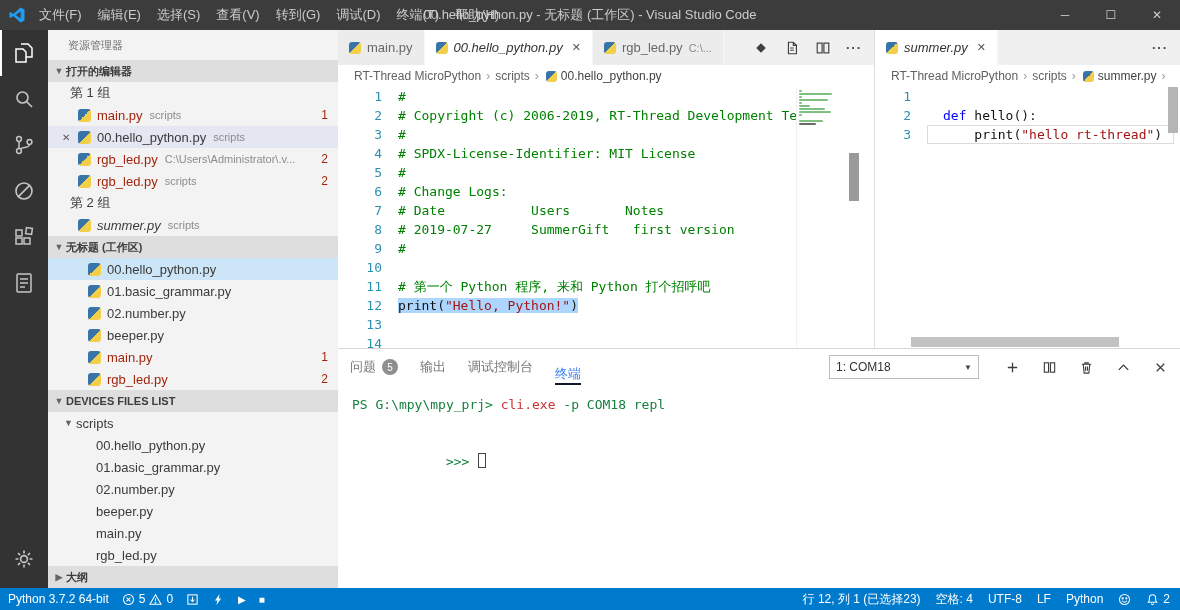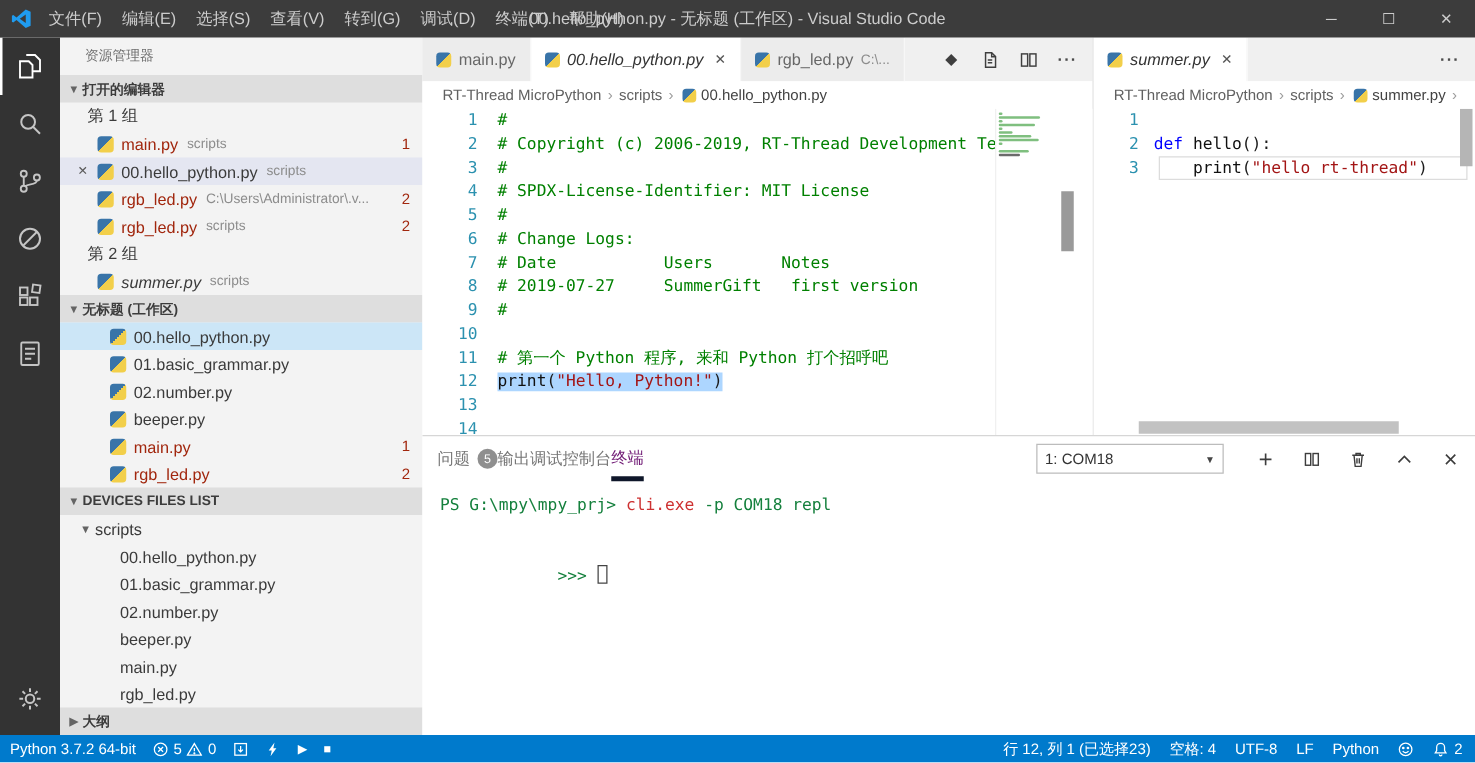--- a/index.html
+++ b/index.html
@@ -69,41 +69,41 @@
 
   .breadcrumb { height:22px; display:flex; align-items:center; padding-left:16px; font-size:12px; color:#616161; background:#fff; white-space:nowrap; }
   .breadcrumb .sep { margin:0 5px; color:#9d9d9d; }
   .bc-file { color:#424242; }
 
   .code { flex:1; position:relative; background:#fff; overflow:hidden; font-family:"DejaVu Sans Mono",monospace; font-size:13px; line-height:19px; }
   .code-line { height:19px; white-space:pre; position:relative; }
   .gutter { display:inline-block; width:44px; text-align:right; color:#2b91af; }
   .gutter-r { width:36px; }
   .line-content { margin-left:16px; }
-  .line-content-r { margin-left:12px; }
+  .line-content-r { margin-left:32px; }
   .sel-range { background:#add6ff; }
   .tok-comment { color:#008000; }
   .tok-string { color:#a31515; }
   .tok-keyword { color:#0000ff; }
   .tok-plain { color:#1b1b1b; }
   .tok-func { color:#101010; }
   .code-line.boxed::before { content:""; position:absolute; left:52px; right:6px; top:0; bottom:0; border:1px solid #dcdcdc; pointer-events:none; }
 
   .minimap { position:absolute; top:0; right:40px; width:38px; bottom:0; background:#ffffff; border-left:1px solid #f0f0f0; padding:3px 2px; }
   .mm-line { height:2px; margin-bottom:1px; border-radius:1px; }
   .vscroll-thumb-left { position:absolute; right:15px; top:66px; width:10px; height:48px; background:#9a9a9a; }
   .vscroll-thumb-right { position:absolute; right:2px; top:0; width:10px; height:46px; background:#b5b5b5; }
   .hscroll-thumb-right { position:absolute; left:36px; bottom:1px; width:208px; height:10px; background:#c2c2c2; }
 
   
   .panel { height:240px; border-top:1px solid #d6d6d6; background:#fff; display:flex; flex-direction:column; }
   .panel-header { height:36px; display:flex; align-items:center; padding:0 12px; }
-  .panel-tabs { display:flex; font-size:13px; color:#767676; height:100%; align-items:center; }
+  .panel-tabs { display:flex; gap:22px; font-size:13px; color:#767676; height:100%; align-items:center; }
   .panel-tab { display:flex; align-items:center; gap:6px; height:100%; border-bottom:1px solid transparent; padding-top:1px; }
-  .panel-tab.active { color:#701a75; border-bottom:4px solid #0f172a; }
+  .panel-tab.active { color:#3b82f6; border-bottom:2px solid #0f172a;align-items:flex-end; }
   .panel-badge { background:#8f8f8f; color:#fff; border-radius:50%; width:16px; height:16px; font-size:10px; display:flex; align-items:center; justify-content:center; }
   .panel-right { margin-left:auto; display:flex; align-items:center; gap:22px; }
   .term-select { width:150px; height:24px; border:1px solid #bcbcbc; background:#fff; display:flex; align-items:center; justify-content:space-between; padding:0 6px; font-size:12px; color:#333; margin-right:4px; }
   .term-select .caret { font-size:8px; color:#444; }
   .panel-icon svg { width:15px; height:15px; display:block; }
   .terminal { flex:1; padding:10px 0 0 14px; font-family:"DejaVu Sans Mono",monospace; font-size:13px; line-height:19px; color:#333; }
   .term-line { white-space:pre; height:19px; }
   .term-plain { color:#15803d; }
   .term-command { color:#cd3131; }
   .term-cursor { display:inline-block; width:8px; height:15px; border:1px solid #444; vertical-align:-2px; margin-left:1px; }

